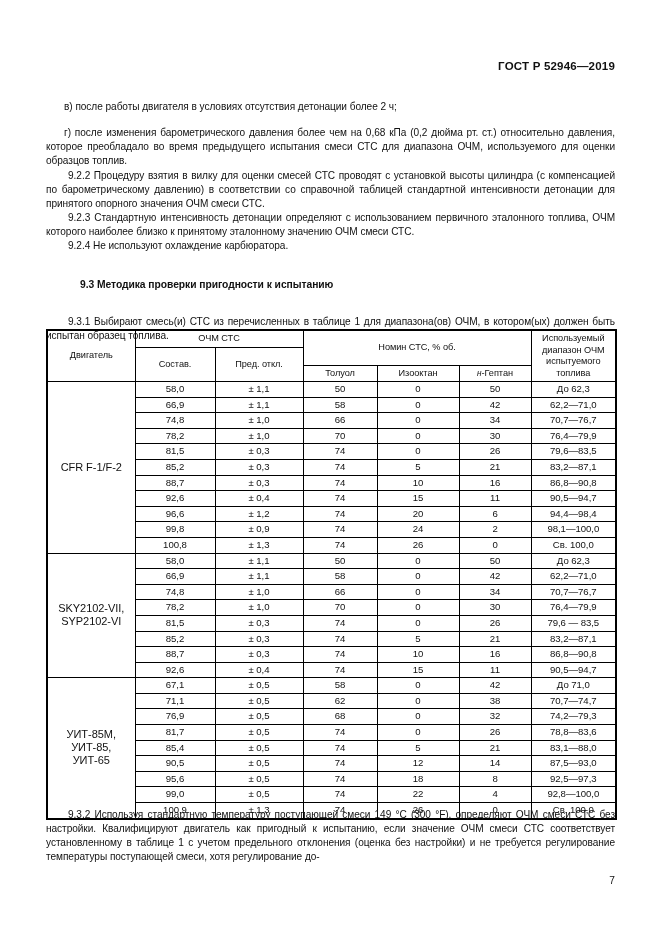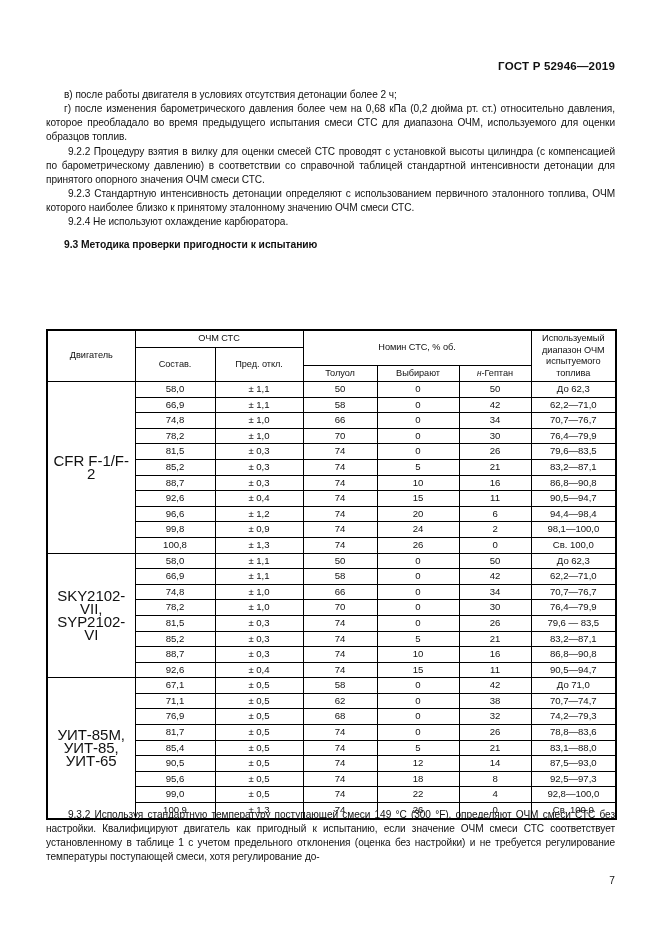--- a/index.html
+++ b/index.html
@@ -43,24 +43,24 @@
 
   p.para {
     margin: 0;
     font-size: 10.1px;
     line-height: 14.15px;
     text-align: justify;
     text-justify: inter-word;
     letter-spacing: -0.05px;
   }
   p.para.indent { text-indent: 22px; }
-  p.para.indent-small { text-indent: 18px; }
+  p.para.indent-small { text-indent: 18px; margin-top: 12px; }
 
   h3.sub-head {
-    margin: 0;
+    margin: 16px;
     font-size: 10.3px;
     font-weight: bold;
     line-height: 14.15px;
     text-indent: 18px;
     letter-spacing: -0.05px;
   }
 
   .gap-8 { height: 8px; }
   .gap-7 { height: 7px; }
 
@@ -101,21 +101,21 @@
     font-size: 9.2px;
     line-height: 11.5px;
     padding: 2px 3px;
   }
   #spec-table td.data {
     height: 14.6px;
     line-height: 14.6px;
     font-size: 9.6px;
   }
   #spec-table td.engine {
-    font-size: 15px;
+    font-size: 11px;
     line-height: 13px;
     padding: 0 4px;
   }
   .thick-top { border-top-width: 2px !important; }
   .thick-bottom { border-bottom-width: 2px !important; }
   .thick-left { border-left-width: 2px !important; }
   .thick-right { border-right-width: 2px !important; margin-left: 12px; }
 
   .hdr-engine { width: 88px; }
   .hdr-nom { width: 80px; }
@@ -146,20 +146,21 @@
 
   <div class="body-block" id="intro-block">
     <p class="para indent-small">в)  после работы двигателя в условиях отсутствия детонации более 2 ч;</p>
     <p class="para indent-small">г)  после изменения барометрического давления более чем на 0,68 кПа (0,2 дюйма рт. ст.) относительно давления, которое преобладало во время предыдущего испытания смеси СТС для диапазона ОЧМ, используемого для оценки образцов топлив.</p>
     <p class="para indent">9.2.2  Процедуру взятия в вилку для оценки смесей СТС проводят с установкой высоты цилиндра (с компенсацией по барометрическому давлению) в соответствии со справочной таблицей стандартной интенсивности детонации для принятого опорного значения ОЧМ смеси СТС.</p>
     <p class="para indent">9.2.3  Стандартную интенсивность детонации определяют с использованием первичного эталонного топлива, ОЧМ которого наиболее близко к принятому эталонному значению ОЧМ смеси СТС.</p>
     <p class="para indent">9.2.4  Не используют охлаждение карбюратора.</p>
     <div class="gap-8"></div>
     <h3 class="sub-head">9.3  Методика проверки пригодности к испытанию</h3>
     <div class="gap-7"></div>
+    <p class="para indent">9.3.1  Выбирают смесь(и) СТС из перечисленных в таблице 1 для диапазона(ов) ОЧМ, в котором(ых) должен быть испытан образец топлива.</p>
   </div>
 
 
   <table id="spec-table">
     <colgroup>
       <col class="hdr-engine">
         <col class="hdr-nom">
         <col class="hdr-tol">
       <col class="hdr-tol2">
         <col class="hdr-iso">
@@ -172,21 +173,21 @@
         <th colspan="2" class="thick-top">ОЧМ СТС</th>
         <th colspan="3" rowspan="2" class="thick-top">Номин СТС, % об.</th>
         <th rowspan="3" class="thick-top thick-right">Используемый диапазон ОЧМ испытуемого топлива</th>
       </tr>
       <tr>
         <th rowspan="2">Состав.</th>
         <th rowspan="2">Пред. откл.</th>
       </tr>
       <tr>
         <th>Толуол</th>
-        <th>Выбирают</th>
+        <th>Изооктан</th>
         <th><span class="nheptane-italic">н</span><span>-Гептан</span></th>
       </tr>
     </thead>
     <tbody id="table-body">
         <tr>
           <td class="engine thick-left" rowspan="11">CFR F-1/F-2</td>
           <td class="data">58,0</td>
           <td class="data">± 1,1</td>
           <td class="data">50</td>
           <td class="data">0</td>

